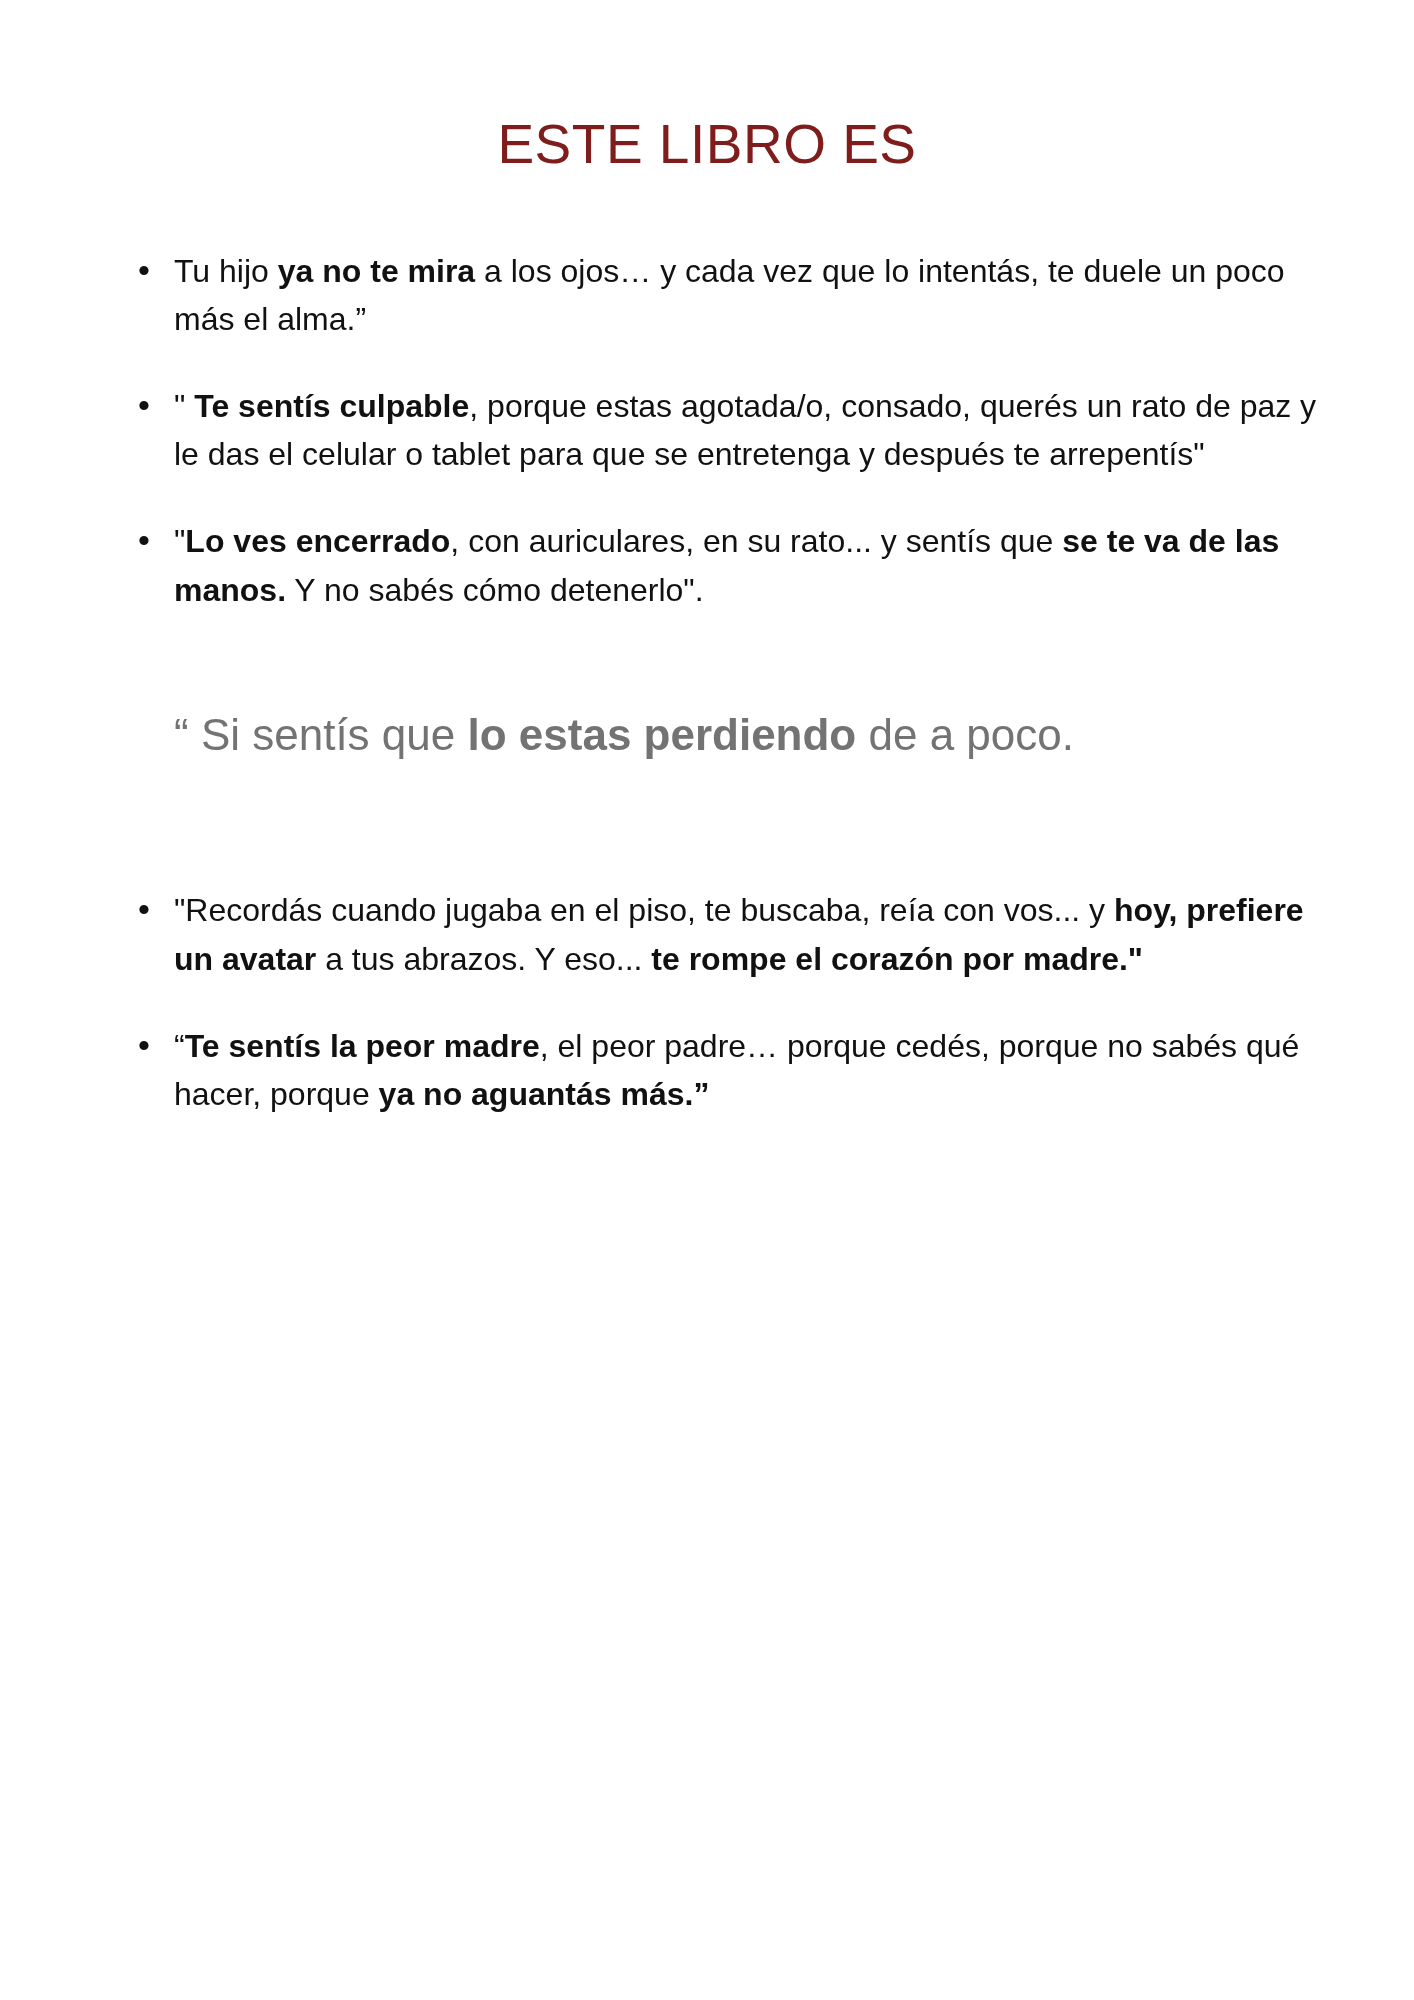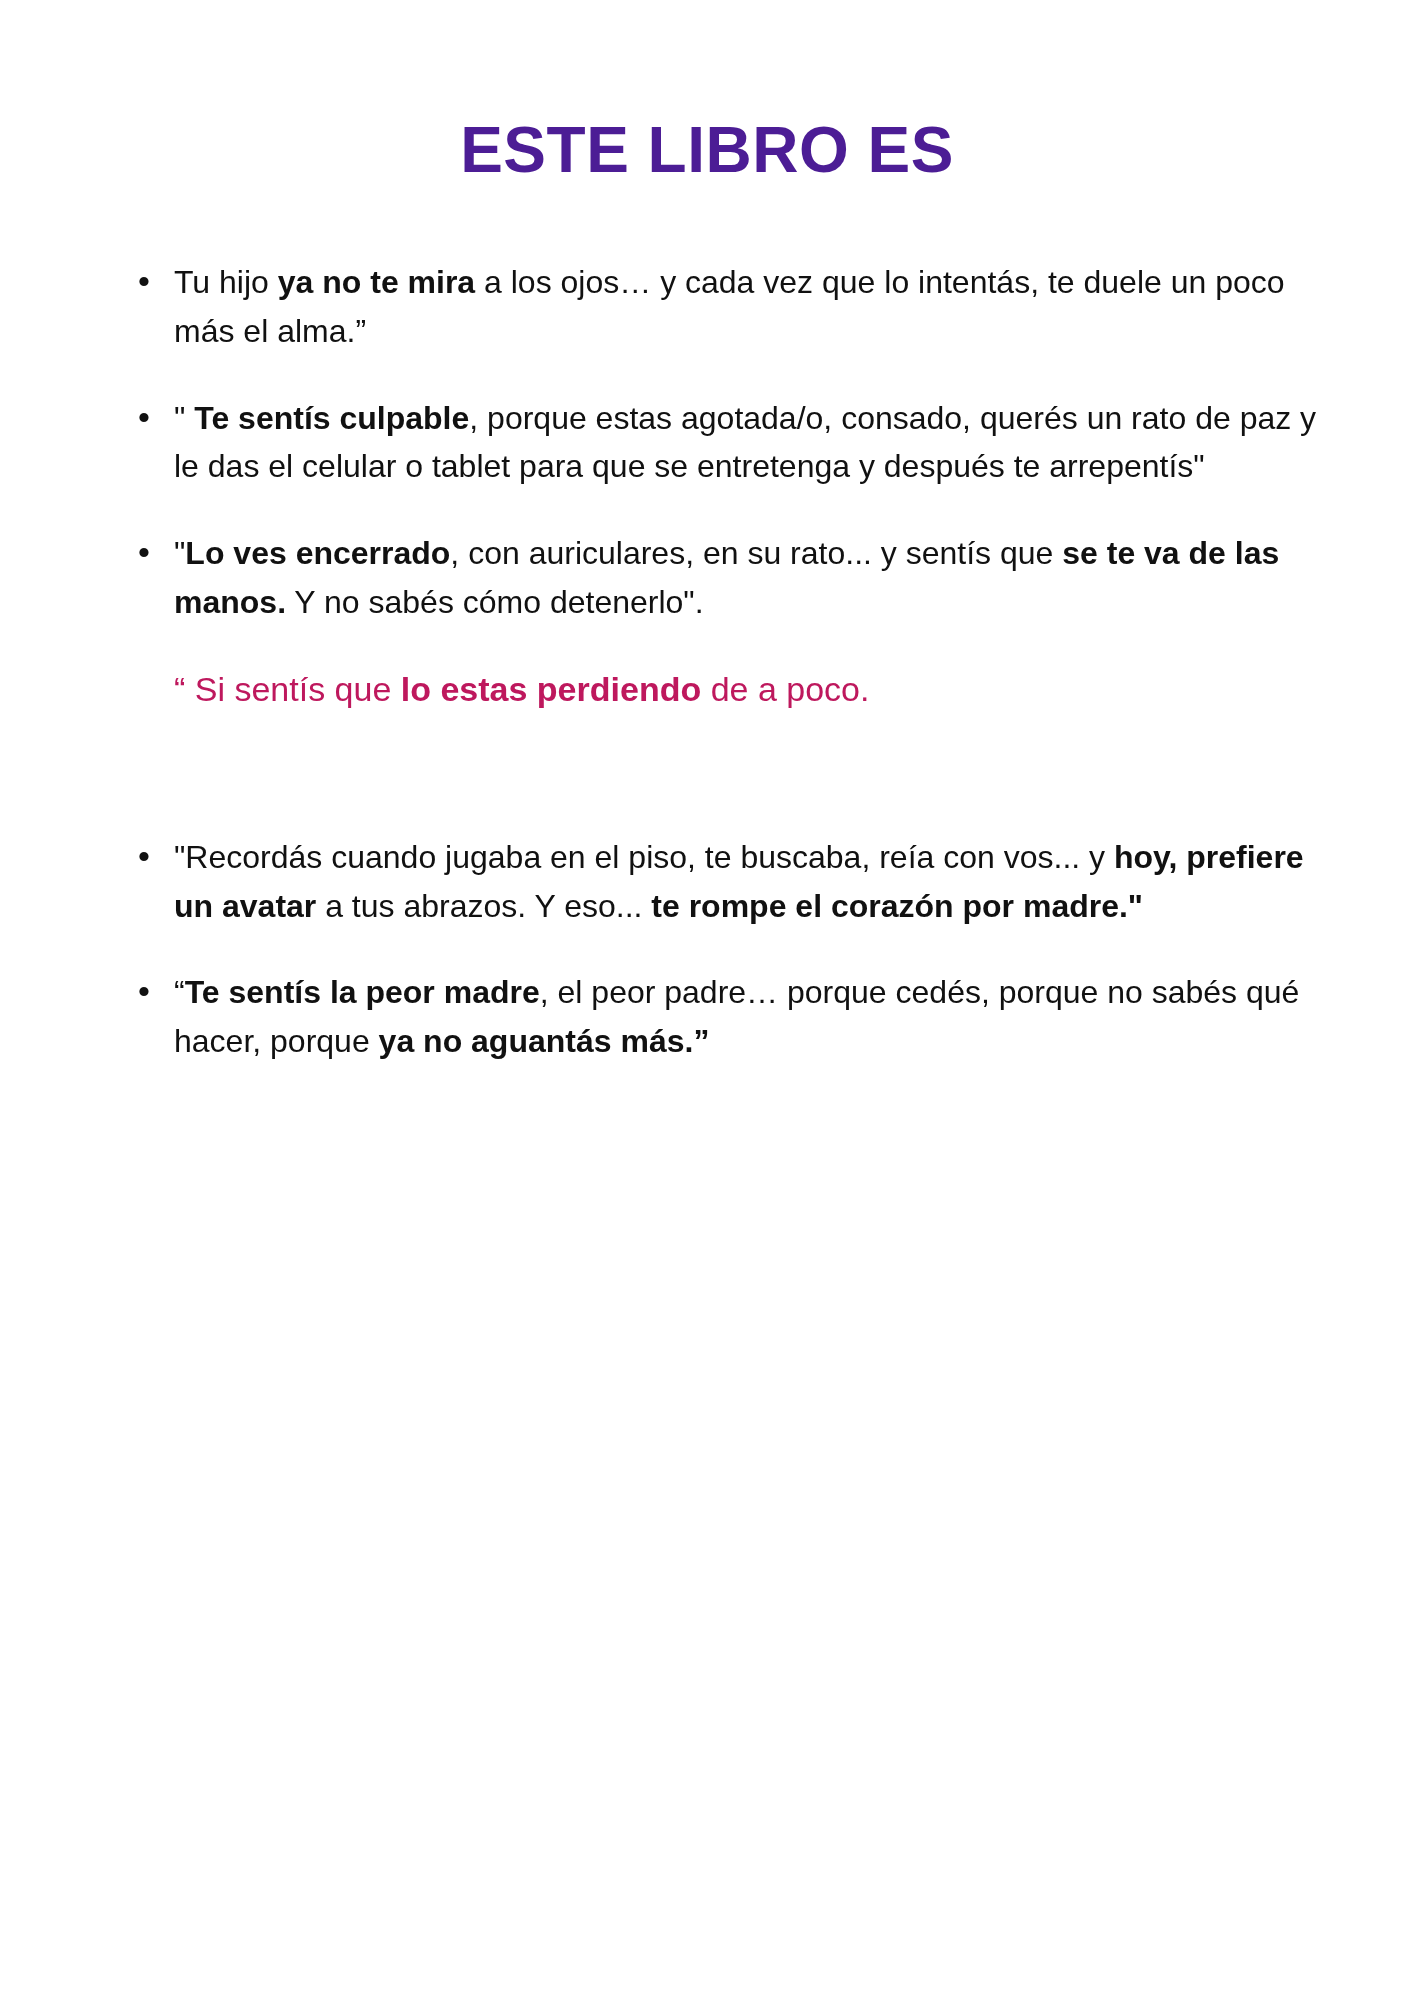--- a/index.html
+++ b/index.html
@@ -19,23 +19,23 @@
     box-sizing: border-box;
     padding: 0;
     position: relative;
     background: #ffffff;
   }
   .title-block {
     padding-top: 108px;
     text-align: center;
   }
   .title-line {
-    color: #4c1d95;
-    font-weight: bold;
-    font-size: 64px;
+    color: #7f1d1d;
+    font-weight: normal;
+    font-size: 55px;
     line-height: 1.32;
     letter-spacing: 0.5px;
     text-transform: uppercase;
   }
   .body-block {
     margin-top: 66px;
     padding-left: 126px;
     padding-right: 96px;
   }
   ul.bullets {
@@ -57,26 +57,26 @@
     left: 12px;
     top: -2px;
     font-size: 34px;
     line-height: 1.52;
     color: #111111;
   }
   li b, .standalone b {
     font-weight: bold;
   }
   .standalone {
-    font-size: 34px;
+    font-size: 44px;
     line-height: 1.5;
     padding-left: 48px;
-    margin-top: 38px;
+    margin-top: 88px;
     margin-bottom: 0;
-    color: #be185d;
+    color: #737373;
   }
   .gap {
     height: 118px;
   }
   .group-two {
     margin-top: 0;
   }
   .group-two li {
     margin-bottom: 52px;
   }

